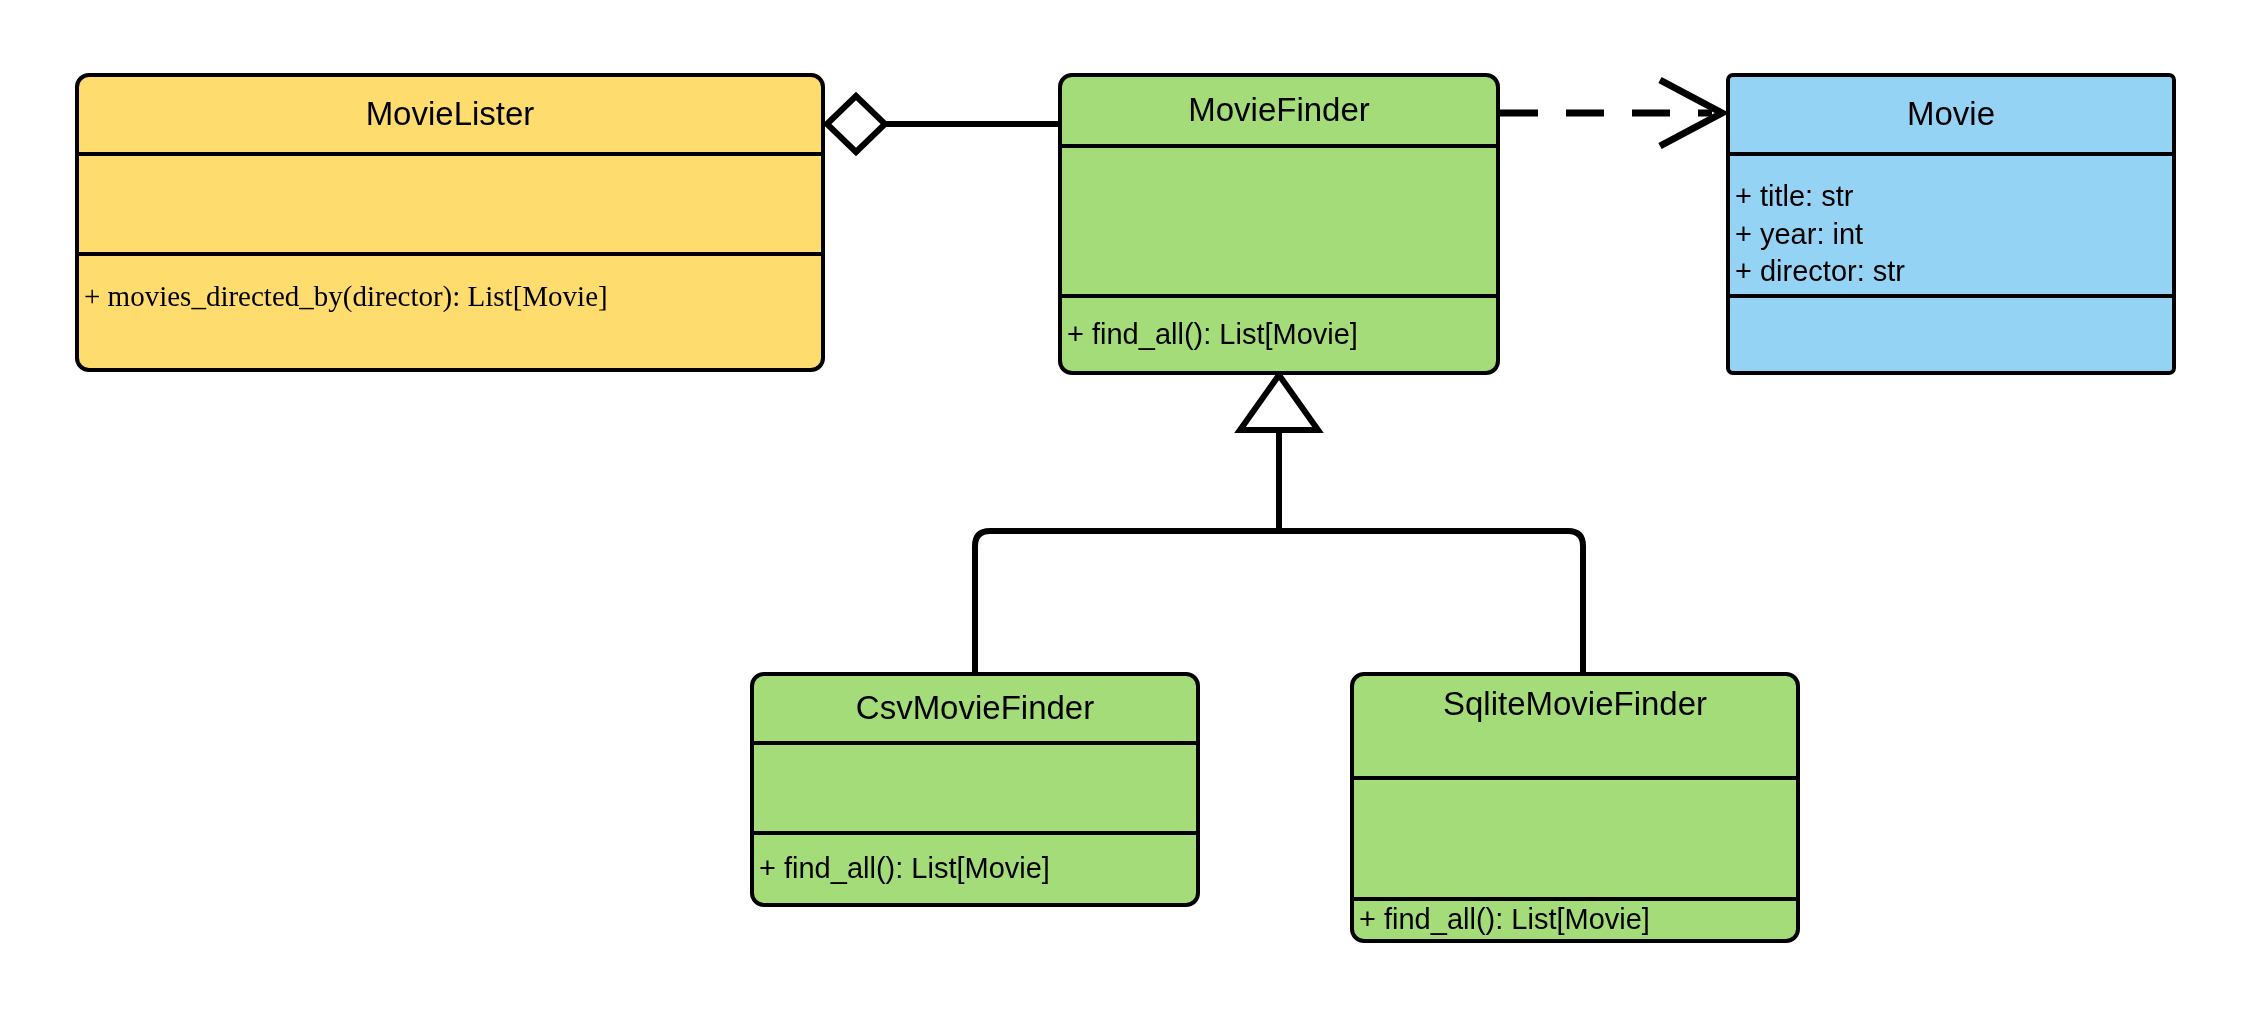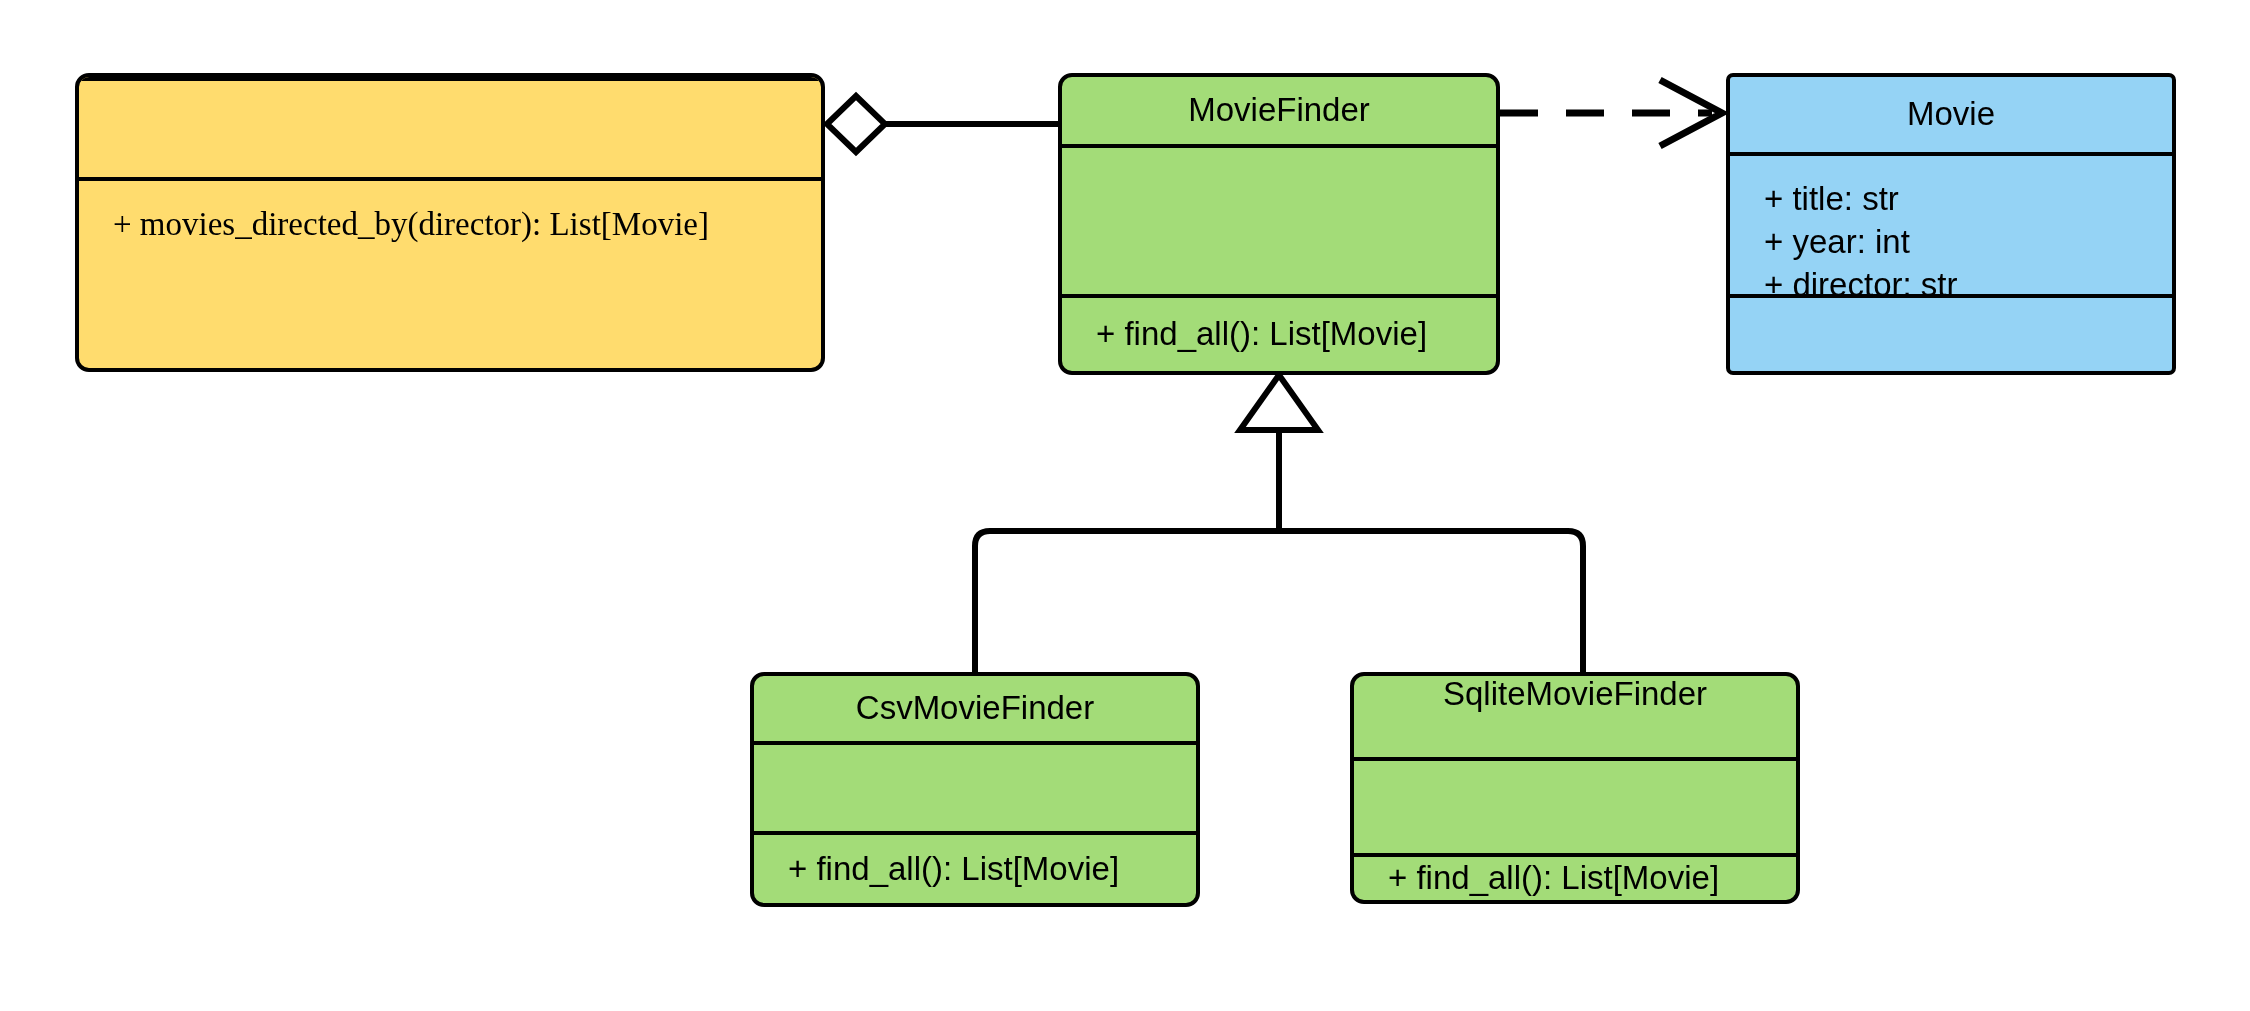--- a/index.html
+++ b/index.html
@@ -50,25 +50,25 @@
     border-top: 4px solid #000000;
   }
   .class-title {
     text-align: center;
     font-size: 33px;
     color: #000000;
     line-height: 1.1;
     white-space: nowrap;
   }
   .member-line {
-    font-size: 33px;
+    font-size: 29px;
     color: #000000;
     line-height: 1.30;
     white-space: nowrap;
-    padding-left: 34px;
+    padding-left: 5px;
   }
   .members-block {
     display: flex;
     flex-direction: column;
     justify-content: center;
   }
   .members-top {
     justify-content: flex-start;
     padding-top: 22px;
   }
@@ -96,20 +96,23 @@
 
       <path d="M 1279 531 L 990 531 Q 975 531 975 546 L 975 672" fill="none" stroke="#000000" stroke-width="6" stroke-linecap="butt"></path>
 
       <path d="M 1279 531 L 1568 531 Q 1583 531 1583 546 L 1583 672" fill="none" stroke="#000000" stroke-width="6" stroke-linecap="butt"></path>
 
       <polygon points="1279,375 1318,430 1240,430" fill="#ffffff" stroke="#000000" stroke-width="6" stroke-linejoin="miter"></polygon>
     </g>
   </svg>
 
   <div class="uml-class" style="left:75px; top:73px; width:750px; height:299px; background:#ffdc6e;">
+    <div class="uml-compartment comp-name" style="height:75px;">
+      <div class="class-title">MovieLister</div>
+    </div>
     <div class="uml-compartment comp-div" style="height:100px;"></div>
     <div class="uml-compartment comp-div members-block members-top" style="flex:1 1 auto;font-family:Liberation Serif, serif;">
       <div class="member-line">+ movies_directed_by(director): List[Movie]</div>
     </div>
   </div>
 
   <div class="uml-class" style="left:1058px; top:73px; width:442px; height:302px; background:#a3dc78;">
     <div class="uml-compartment comp-name" style="height:67px;">
       <div class="class-title">MovieFinder</div>
     </div>
@@ -134,21 +137,21 @@
   <div class="uml-class" style="left:750px; top:672px; width:450px; height:235px; background:#a3dc78;">
     <div class="uml-compartment comp-name" style="height:65px;">
       <div class="class-title">CsvMovieFinder</div>
     </div>
     <div class="uml-compartment comp-div" style="height:90px;"></div>
     <div class="uml-compartment comp-div members-block" style="flex:1 1 auto;">
       <div class="member-line">+ find_all(): List[Movie]</div>
     </div>
   </div>
 
-  <div class="uml-class" style="left:1350px; top:672px; width:450px; height:232px; background:#a3dc78;gap:44px;">
+  <div class="uml-class" style="left:1350px; top:672px; width:450px; height:271px; background:#a3dc78;gap:44px;">
     <div class="uml-compartment comp-name" style="height:65px;">
       <div class="class-title">SqliteMovieFinder</div>
     </div>
     <div class="uml-compartment comp-div" style="height:90px;"></div>
     <div class="uml-compartment comp-div members-block" style="flex:1 1 auto;">
       <div class="member-line">+ find_all(): List[Movie]</div>
     </div>
   </div>
 
 </div>

